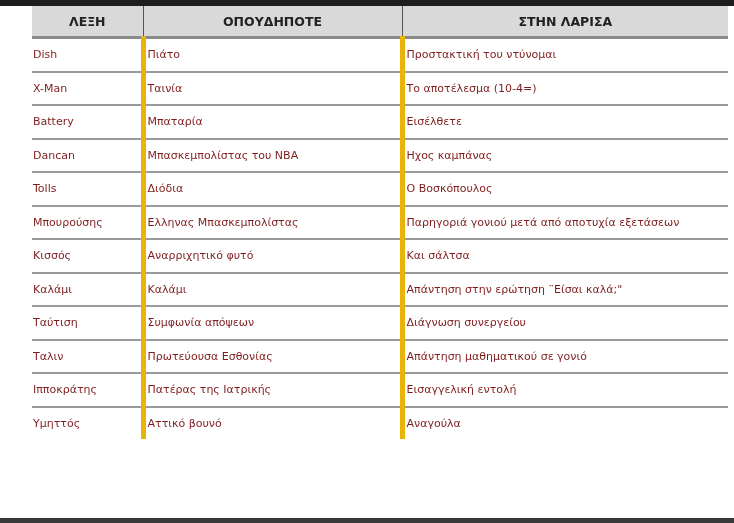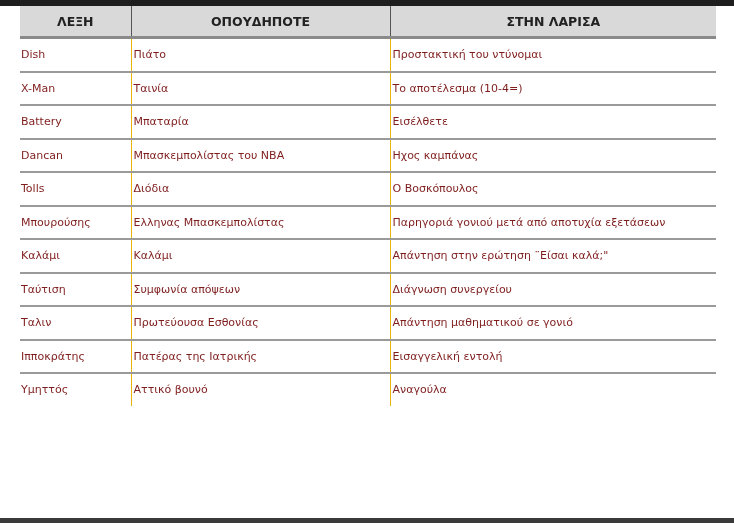--- a/index.html
+++ b/index.html
@@ -14,21 +14,21 @@
     background: #1e1e1e;
   }
   .bottom-strip {
     position: absolute; left: 0; top: 518px; width: 734px; height: 5px;
     background: #3a3a3a;
   }
   .table-wrap {
     position: absolute; left: 20px; top: 6px; width: 696px;
   }
   table {
-    border-collapse: collapse; width: 696px; table-layout: fixed;
+    border-collapse: collapse; width: 696px; table-layout: fixed; margin-left: 12px;
   }
   col.c1 { width: 111px; }
   col.c2 { width: 259px; }
   col.c3 { width: 326px; }
   thead th {
     background: #d9d9d9;
     height: 30px;
     font-size: 12.5px;
     font-weight: bold;
     color: #222;
@@ -40,21 +40,21 @@
   tbody td {
     height: 31.5px;
     font-size: 11px;
     color: #7f1d1d;
     padding: 0 0 0 2px;
     border-bottom: 2px solid #9a9a9a;
     white-space: nowrap;
     overflow: hidden;
   }
   tbody td:first-child { padding-left: 1px; }
-  tbody td + td { border-left: 1px solid #eab308; }
+  tbody td + td { border-left: 5px solid #eab308; }
   tbody tr:last-child td { border-bottom: none; }
 </style>
 </head>
 <body>
 
 <div class="top-strip"></div>
 
 <div class="table-wrap">
   <table>
     <colgroup>
@@ -94,20 +94,25 @@
         <td>Tolls</td>
         <td>Διόδια</td>
         <td>Ο Βοσκόπουλος</td>
       </tr>
       <tr>
         <td>Μπουρούσης</td>
         <td>Ελληνας Μπασκεμπολίστας</td>
         <td>Παρηγοριά γονιού μετά από αποτυχία εξετάσεων</td>
       </tr>
       <tr>
+        <td>Κισσός</td>
+        <td>Αναρριχητικό φυτό</td>
+        <td>Και σάλτσα</td>
+      </tr>
+      <tr>
         <td>Καλάμι</td>
         <td>Καλάμι</td>
         <td>Απάντηση στην ερώτηση ¨Είσαι καλά;"</td>
       </tr>
       <tr>
         <td>Ταύτιση</td>
         <td>Συμφωνία απόψεων</td>
         <td>Διάγνωση συνεργείου</td>
       </tr>
       <tr>

